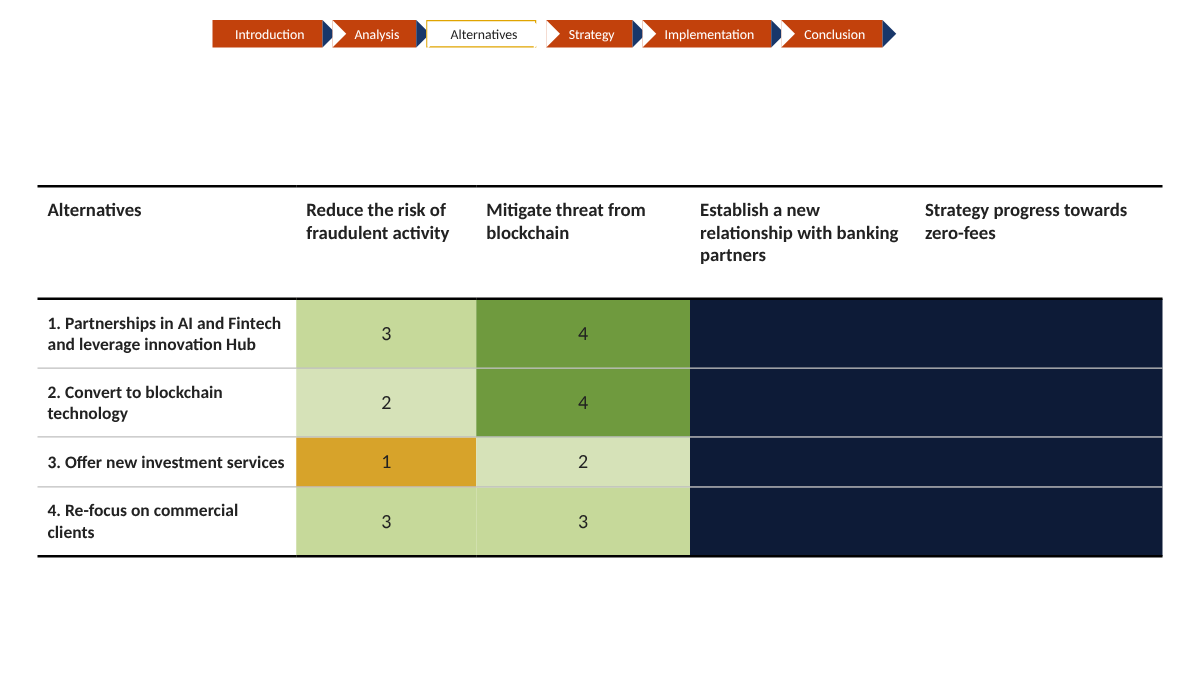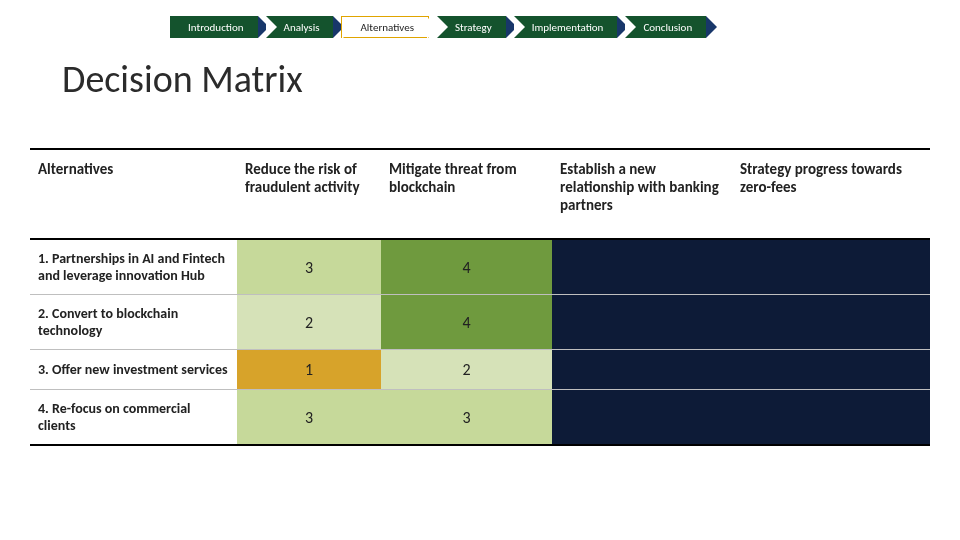--- a/index.html
+++ b/index.html
@@ -8,21 +8,21 @@
 
   
   .nav { display:flex; align-items:center; position:absolute; top:16px; left:170px; height:22px; }
   .chev {
     position:relative;
     height:22px;
     display:flex;
     align-items:center;
     padding:0 14px 0 18px;
     font-size:11px;
-    background:#14532d;
+    background:#c2410c;
     color:#fff;
     margin-right:8px;
   }
   .chev::after {
     content:"";
     position:absolute;
     right:-11px; top:0;
     border-top:11px solid transparent;
     border-bottom:11px solid transparent;
     border-left:11px solid #18376a;
@@ -137,21 +137,20 @@
         <span>Strategy</span>
       </div>
     <div class="chev">
         <span>Implementation</span>
       </div>
     <div class="chev">
         <span>Conclusion</span>
       </div>
   </div>
 
-  <h1 class="title">Decision Matrix</h1>
 
   <div class="table-wrap">
     <table>
       <thead>
         <tr>
           <th>Alternatives</th>
           <th>Reduce the risk of fraudulent activity</th>
           <th>Mitigate threat from blockchain</th>
           <th>Establish a new relationship with banking partners</th>
           <th>Strategy progress towards zero-fees</th>

